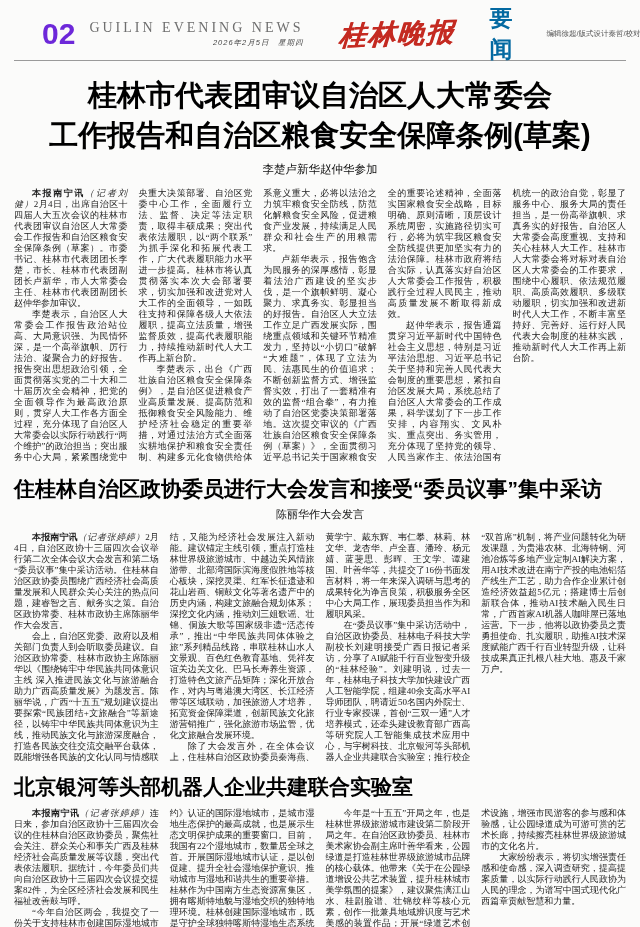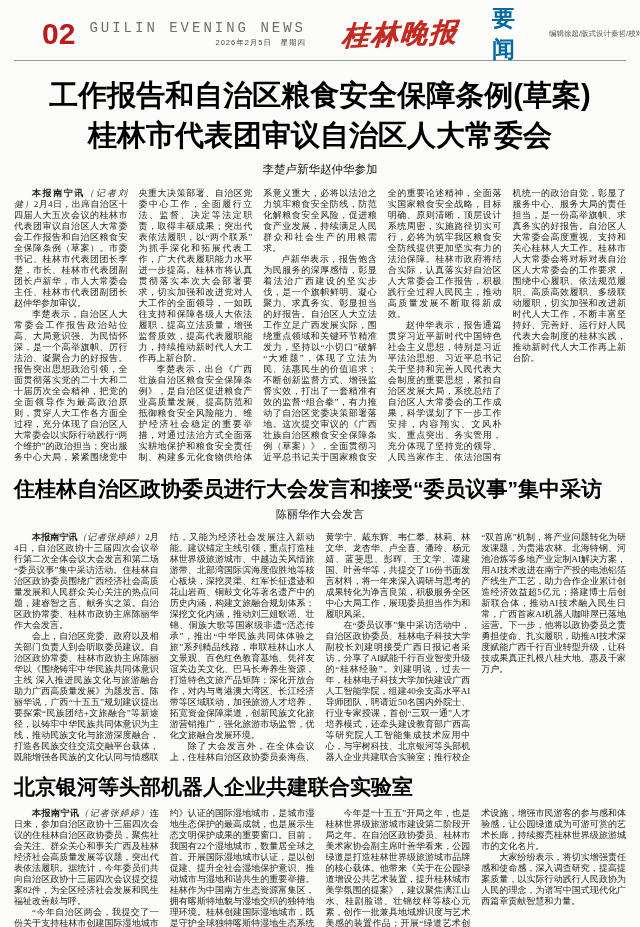--- a/index.html
+++ b/index.html
@@ -4,24 +4,24 @@
 <style>
   html,body{margin:0;padding:0;}
   body{
     width:640px;height:927px;background:#fbfbfa;overflow:hidden;
     font-family:"Liberation Serif", serif;color:#1a1a1a;
   }
   .page{width:612px;margin:0 auto;padding-top:10px;}
 
   
   .hdr{display:flex;align-items:center;height:40px;margin-top:4px;}
-  .pageno{font-family:"Liberation Sans",sans-serif;font-size:30px;font-weight:bold;color:#b91c1c;margin:0 14px 0 28px;line-height:1;}
+  .pageno{font-family:"Liberation Sans",sans-serif;font-size:30px;font-weight:bold;color:#6d28d9;margin:0 14px 0 28px;line-height:1;}
   .mast-en{display:flex;flex-direction:column;align-items:flex-end;margin-right:12px;}
-  .mast-en .en{font-family:Liberation Mono, monospace;font-size:14px;letter-spacing:3px;color:#6e6e6e;white-space:nowrap;}
-  .mast-en .date{font-family:"Liberation Sans",sans-serif;font-size:7.5px;color:#444;margin-top:2px;letter-spacing:1px;}
+  .mast-en .en{font-family:Liberation Serif, serif;font-size:14px;letter-spacing:3px;color:#6e6e6e;white-space:nowrap;}
+  .mast-en .date{font-family:"Liberation Sans",sans-serif;font-size:7.5px;color:#444;margin-top:2px;letter-spacing:1px;font-style:italic;}
   .vsep1{width:1px;height:26px;background:#b5b5b5;margin:0 12px;}
   .logo-cn{font-family:"Liberation Serif",serif;font-size:27px;font-weight:bold;color:#c42a21;font-style:italic;transform:skewX(-6deg) rotate(-2deg);letter-spacing:2px;text-shadow:0.6px 0 #c42a21;white-space:nowrap;}
   .section{font-family:Liberation Mono, monospace;font-size:23px;font-weight:bold;color:#0369a1;margin-left:34px;letter-spacing:2px;}
   .vsep2{width:1px;height:38px;background:#c7c7c7;margin-left:32px;}
   .credits{margin-left:auto;font-family:"Liberation Sans",sans-serif;font-size:7.5px;color:#555;white-space:nowrap;}
   .hdr-rule{border:none;border-top:1px solid #9a9a9a;margin:6px 0 0 0;}
 
   
   .a1-headline{font-family:"Liberation Sans",sans-serif;font-weight:bold;color:#000;
     font-size:29px;line-height:1.38;text-align:center;margin-top:14px;letter-spacing:0px;}
@@ -54,22 +54,22 @@
     <div class="vsep1"></div>
     <div class="logo-cn">桂林晚报</div>
     <div class="section">要闻</div>
     <div class="vsep2"></div>
     <div class="credits">编辑徐超/版式设计秦哲/校对覃颖</div>
   </div>
   <hr class="hdr-rule">
 
   <div>
     <div class="a1-headline">
+      <div>桂林市代表团审议自治区人大常委会</div>
       <div>工作报告和自治区粮食安全保障条例(草案)</div>
-      <div>桂林市代表团审议自治区人大常委会</div>
     </div>
     <div class="a1-byline">李楚卢新华赵仲华参加</div>
     <div class="body-cols a1-body">
       <p class="para"><span class="dateline">本报南宁讯</span><span class="reporter">（记者刘健）</span><span>2月4日，出席自治区十四届人大五次会议的桂林市代表团审议自治区人大常委会工作报告和自治区粮食安全保障条例（草案）。市委书记、桂林市代表团团长李楚，市长、桂林市代表团副团长卢新华，市人大常委会主任、桂林市代表团副团长赵仲华参加审议。</span></p>
     <p class="para">李楚表示，自治区人大常委会工作报告政治站位高、大局意识强、为民情怀深，是一个高举旗帜、厉行法治、凝聚合力的好报告。报告突出思想政治引领，全面贯彻落实党的二十大和二十届历次全会精神，把党的全面领导作为最高政治原则，贯穿人大工作各方面全过程，充分体现了自治区人大常委会以实际行动践行“两个维护”的政治担当；突出服务中心大局，紧紧围绕党中央重大决策部署、自治区党委中心工作，全面履行立法、监督、决定等法定职责，取得丰硕成果；突出代表依法履职，以“两个联系”为抓手深化和拓展代表工作，广大代表履职能力水平进一步提高。桂林市将认真贯彻落实本次大会部署要求，切实加强和改进党对人大工作的全面领导，一如既往支持和保障各级人大依法履职，提高立法质量，增强监督质效，提高代表履职能力，持续推动新时代人大工作再上新台阶。</p>
         <p class="para">李楚表示，出台《广西壮族自治区粮食安全保障条例》，是自治区促进粮食产业高质量发展、提高防范和抵御粮食安全风险能力、维护经济社会稳定的重要举措，对通过法治方式全面落实耕地保护和粮食安全责任制、构建多元化食物供给体系意义重大，必将以法治之力筑牢粮食安全防线，防范化解粮食安全风险，促进粮食产业发展，持续满足人民群众和社会生产的用粮需求。</p>
         <p class="para">卢新华表示，报告饱含为民服务的深厚感情，彰显着法治广西建设的坚实步伐，是一个旗帜鲜明、凝心聚力、求真务实、彰显担当的好报告。自治区人大立法工作立足广西发展实际，围绕重点领域和关键环节精准发力，坚持以“小切口”破解“大难题”，体现了立法为民、法惠民生的价值追求；不断创新监督方式、增强监督实效，打出了一套精准有效的监督“组合拳”，有力推动了自治区党委决策部署落地。这次提交审议的《广西壮族自治区粮食安全保障条例（草案）》，全面贯彻习近平总书记关于国家粮食安全的重要论述精神，全面落实国家粮食安全战略，目标明确、原则清晰，顶层设计系统周密，实施路径切实可行，必将为筑牢我区粮食安全防线提供更加坚实有力的法治保障。桂林市政府将结合实际，认真落实好自治区人大常委会工作报告，积极践行全过程人民民主，推动高质量发展不断取得新成效。</p>
         <p class="para">赵仲华表示，报告通篇贯穿习近平新时代中国特色社会主义思想，特别是习近平法治思想、习近平总书记关于坚持和完善人民代表大会制度的重要思想，紧扣自治区发展大局，系统总结了自治区人大常委会的工作成果，科学谋划了下一步工作安排，内容翔实、文风朴实、重点突出、务实管用，充分体现了坚持党的领导、人民当家作主、依法治国有机统一的政治自觉，彰显了服务中心、服务大局的责任担当，是一份高举旗帜、求真务实的好报告。自治区人大常委会高度重视、支持和关心桂林人大工作。桂林市人大常委会将对标对表自治区人大常委会的工作要求，围绕中心履职、依法规范履职、高质高效履职、多级联动履职，切实加强和改进新时代人大工作，不断丰富坚持好、完善好、运行好人民代表大会制度的桂林实践，推动新时代人大工作再上新台阶。</p>
       </div>
   </div>

